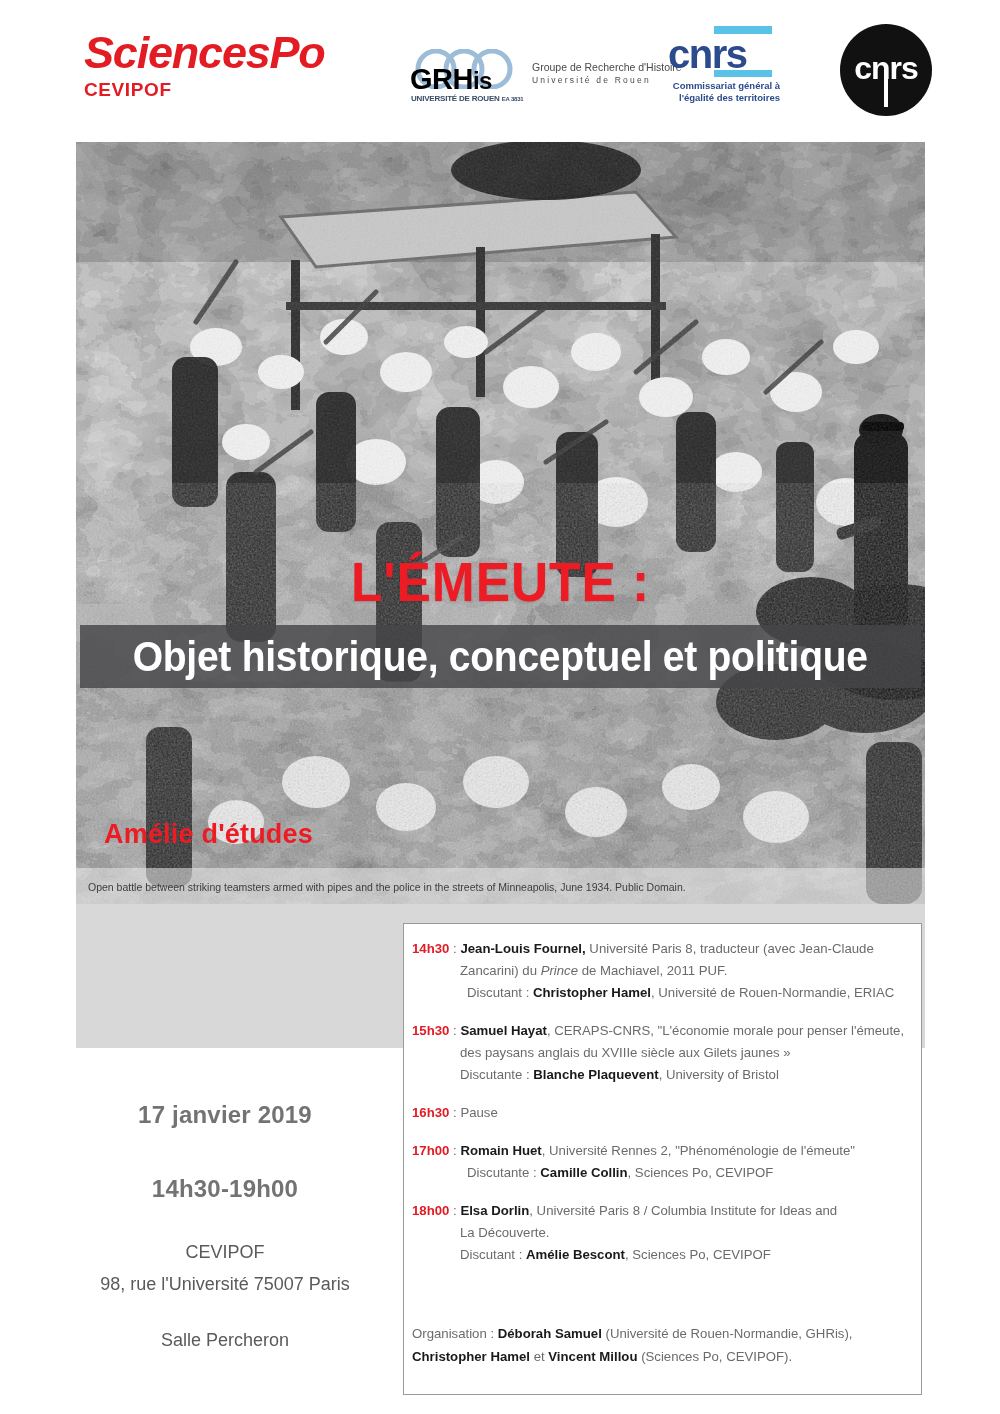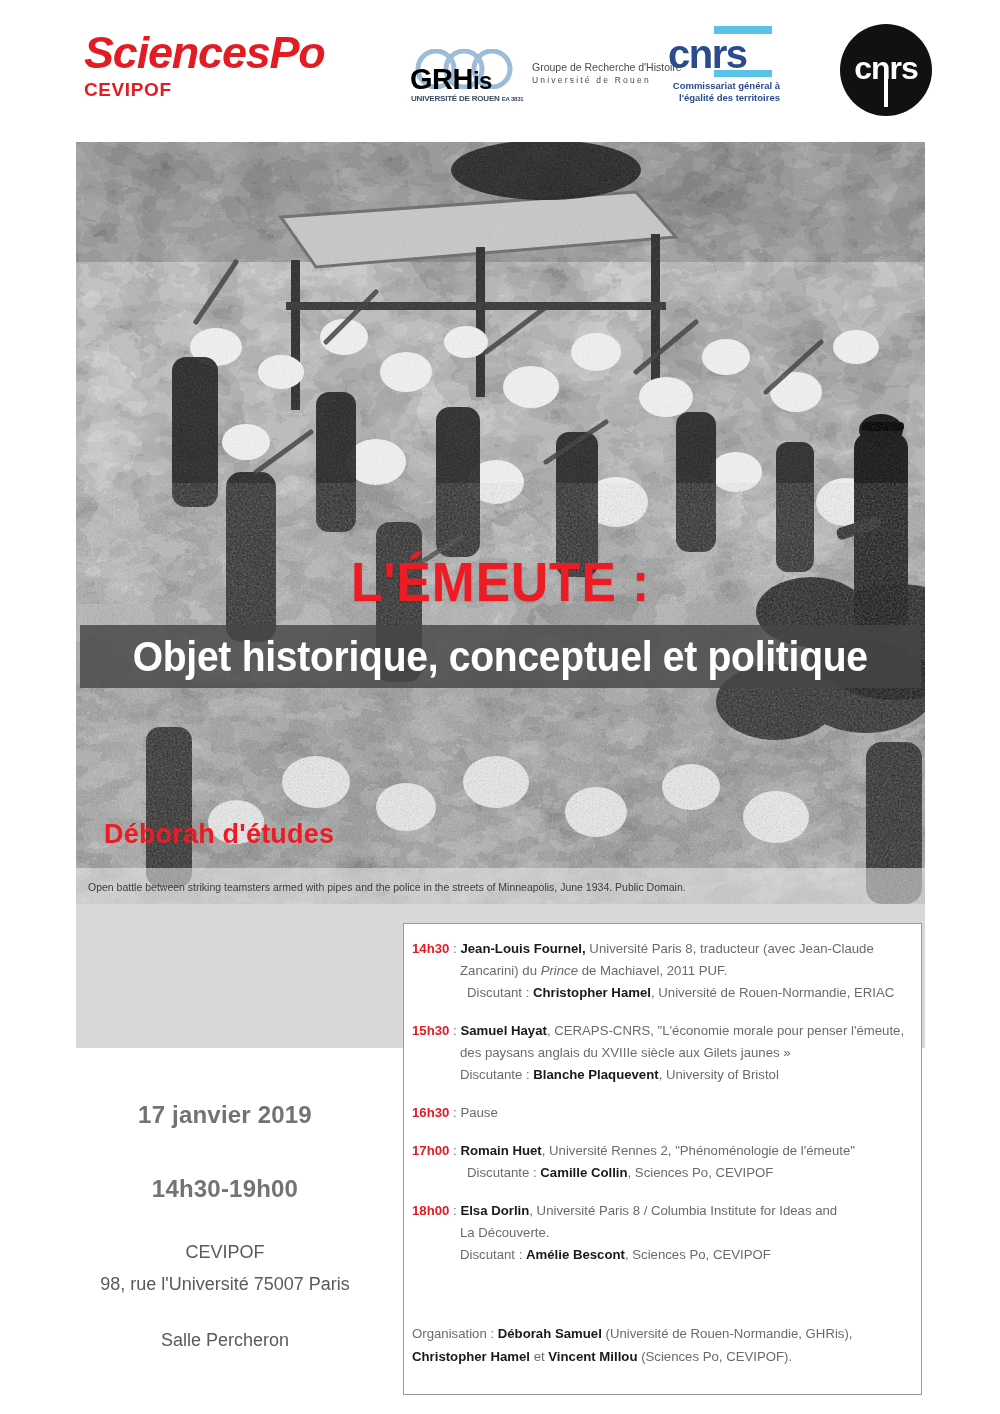--- a/index.html
+++ b/index.html
@@ -474,21 +474,21 @@
 
     <rect x="0" y="726" width="849" height="36" fill="#e9e9e9" opacity="0.55"></rect>
   </svg>
 
   <div class="title-main">L'ÉMEUTE :</div>
 
   <div class="subtitle-band">
     <div class="subtitle-text">Objet historique, conceptuel et politique</div>
   </div>
 
-  <div class="journee">Déborah d'études</div>
+  <div class="journee">Amélie d'études</div>
 
   <div class="photo-caption">Open battle between striking teamsters armed with pipes and the police in the streets of Minneapolis, June 1934. Public Domain.</div>
 </div>
 
 <div class="info-col">
   <div class="info-date">17 janvier 2019</div>
   <div class="info-date">14h30-19h00</div>
   <div class="info-place">CEVIPOF</div>
   <div class="info-place" style="margin-top:0">98, rue l'Université 75007 Paris</div>
   <div class="info-room">Salle Percheron</div>

